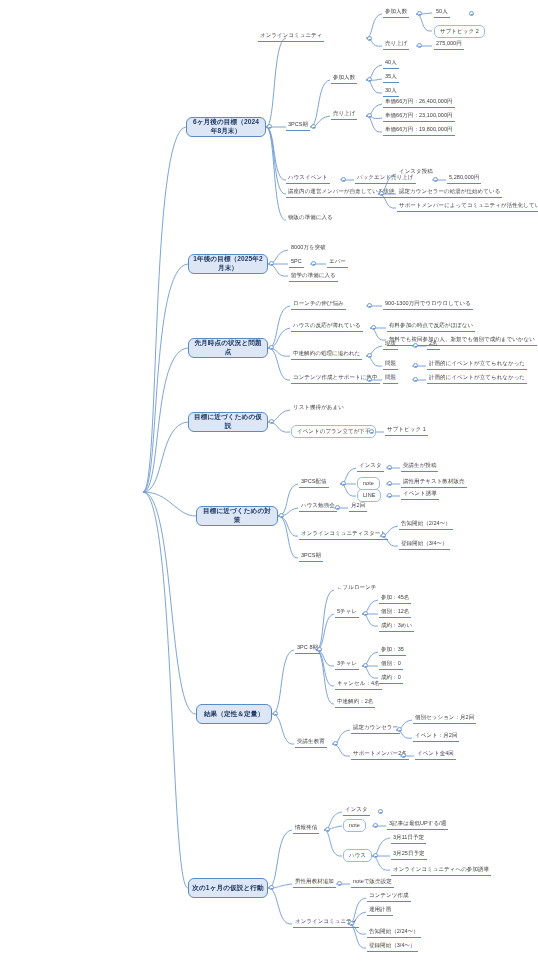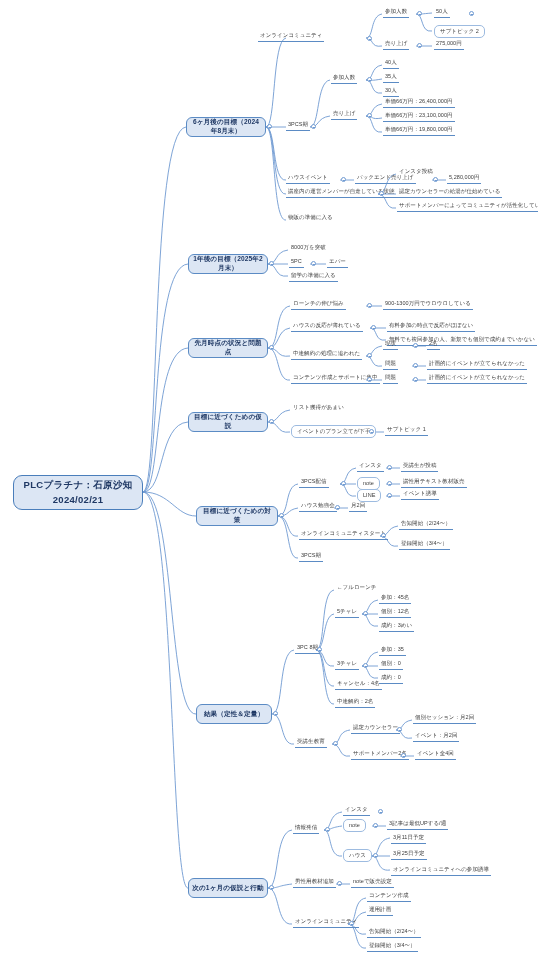--- a/index.html
+++ b/index.html
@@ -196,24 +196,20 @@
 
       <path d="M336,884 L350,884"></path>
 
       <path d="M348,924 C358,924 352,900 366,898"></path>
       <path d="M348,924 C358,924 354,914 366,912"></path>
       <path d="M348,924 C358,924 354,936 366,934"></path>
       <path d="M348,924 C358,924 354,950 366,948"></path>
     </g>
   </svg>
 
-  <div class="root" style="left:13px;top:475px;width:130px;height:35px;">
-    <span>PLCプラチナ：石原沙知</span>
-    <span>2024/02/21</span>
-  </div>
 
   <div class="lv1" style="left:186px;top:117px;width:80px;height:20px;">6ヶ月後の目標（2024年8月末）</div>
   <div class="handle" style="left:267px;top:124px;"></div>
 
   <div class="node ul" style="left:258px;top:31px;">
     <span class="txt">オンラインコミュニティ</span>
     </div>
   <div class="handle" style="left:367px;top:36px;"></div>
 
   <div class="node ul" style="left:383px;top:7px;">

